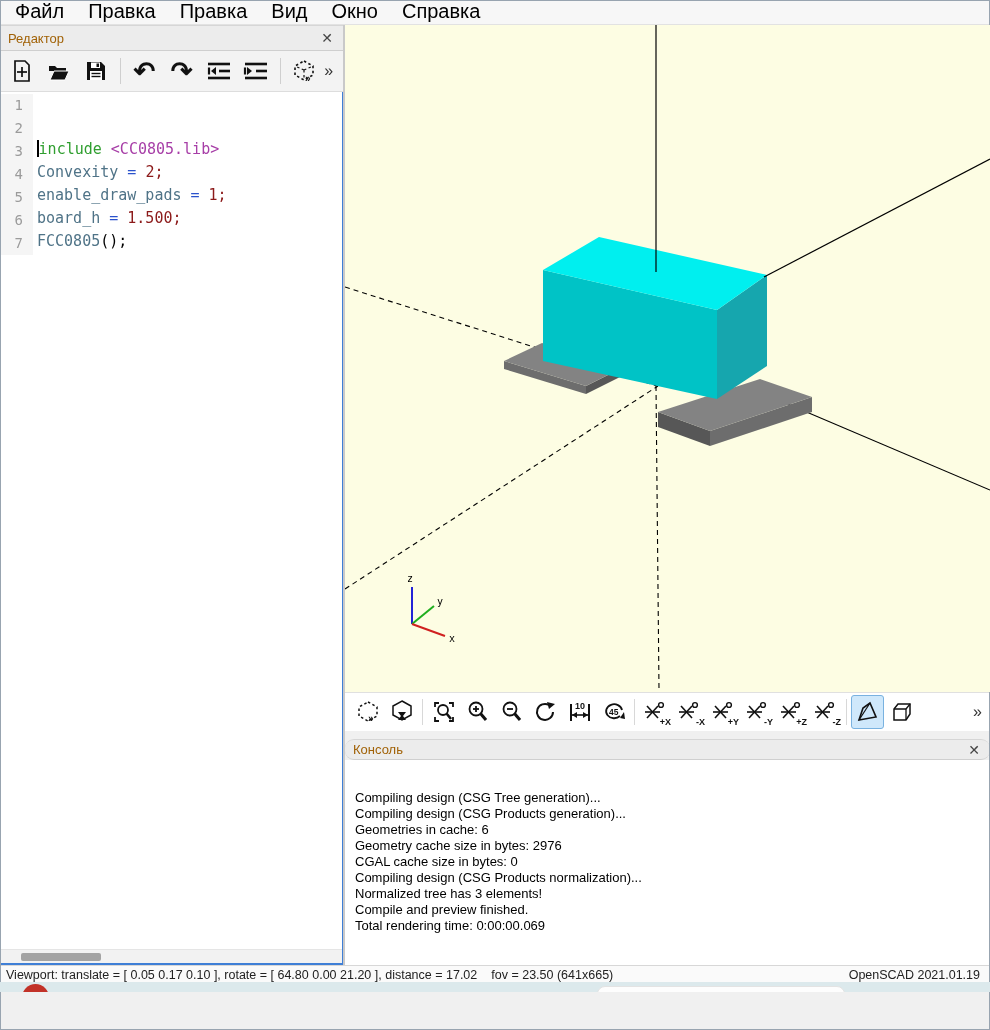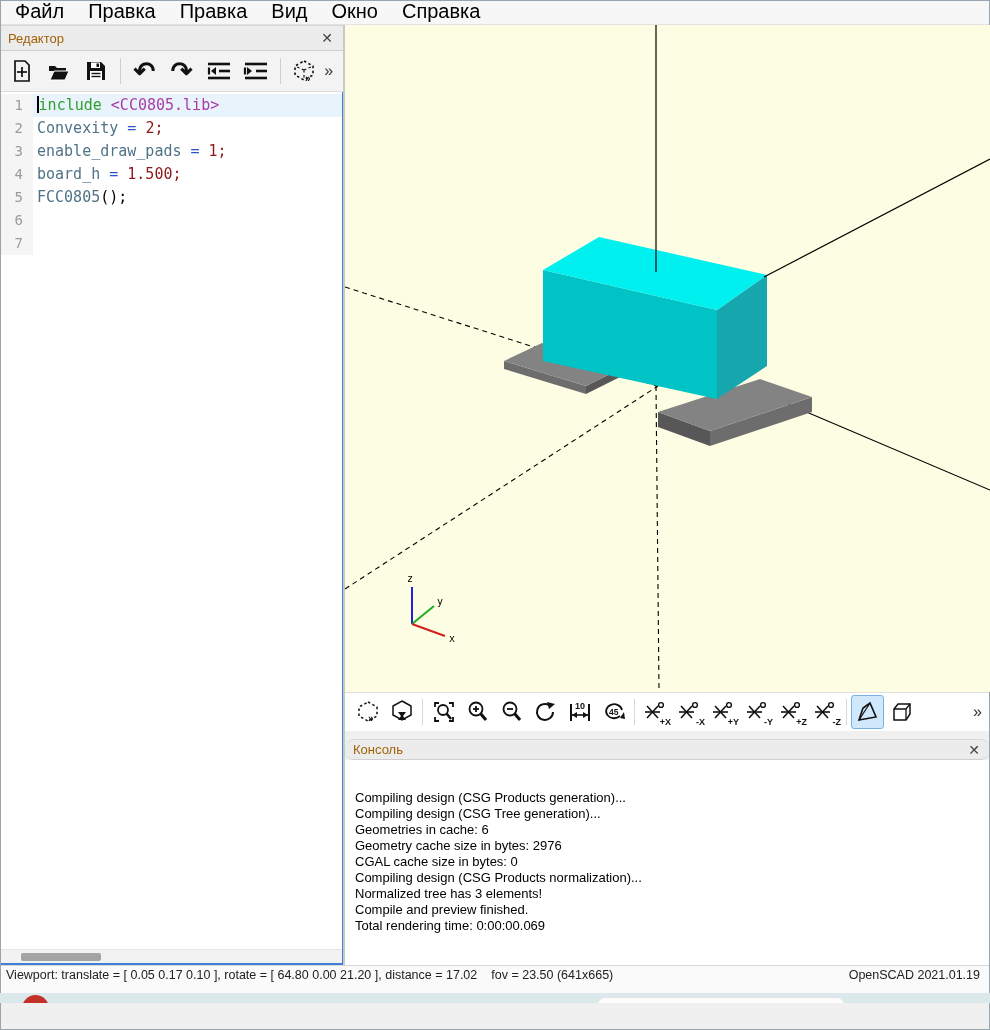--- a/index.html
+++ b/index.html
@@ -36,21 +36,21 @@
   .editor-toolbar { height:41px; background:#f3f3f3; border-bottom:1px solid #dddddd; display:flex; align-items:center; padding:0 4px; gap:2px; flex:none; }
   .tb-btn { width:36px; height:34px; display:flex; align-items:center; justify-content:center; color:#111; }
   .tb-sep { width:1px; height:26px; background:#cfcfcf; margin:0 4px; flex:none; }
   .tb-overflow { margin-left:auto; font-size:16px; color:#333; padding-right:6px; }
   .arrow-glyph { font-size:26px; font-weight:bold; color:#111; line-height:0.8; }
 
   .editor-body { flex:1 1 auto; display:flex; flex-direction:column; border-left:1px solid #3f7fd6; border-right:1px solid #3f7fd6; border-bottom:2px solid #3f7fd6; background:#fff; overflow:hidden; }
   .code-area { flex:1 1 auto; font-family:"DejaVu Sans Mono", monospace; font-size:15px; padding-top:2px; }
   .code-row { display:flex; height:23px; line-height:23px; white-space:pre; }
   .ln-num { width:32px; flex:none; text-align:right; padding-right:10px; color:#9b9b9b; background:#f5f5f5; font-size:14px; }
-  .ln-code { flex:1 1 auto; padding-left:4px; color:#000; }
+  .ln-code { flex:1 1 auto; padding-left:4px; color:#000;margin-top:44px; }
   .code-row.cur .ln-code { background:#e9f3fb; }
   .tok-kw  { color:#2f9e2f; }
   .tok-inc { color:#a73ea7; }
   .tok-id  { color:#4f7387; }
   .tok-op  { color:#2a52cc; }
   .tok-num { color:#8c1a1a; }
   .tok-plain { color:#000; }
   .caret { display:inline-block; width:1.6px; height:17px; background:#000; vertical-align:-3px; }
   .hscroll { height:14px; flex:none; background:#f2f2f2; position:relative; border-top:1px solid #e5e5e5; }
   .hthumb { position:absolute; left:20px; top:3px; width:80px; height:8px; background:#a3a3a3; border-radius:2px; }
@@ -69,21 +69,21 @@
   .axis-view-group { display:flex; gap:1px; }
 
   .splitter { height:8px; background:#f0f0f0; flex:none; }
 
   
   .console-header { height:21px;border-radius:9px; }
   .console-body { flex:1 1 auto; background:#fff; padding:30px 10px 6px 10px; overflow:hidden; }
   .console-line { font-size:13px; line-height:16px; color:#000; white-space:pre; }
 
   
-  .statusbar { height:28px; flex:none; background:#fafafa; border-top:1px solid #d7d7d7; display:flex; align-items:flex-start; padding:2px 6px 0 6px; font-size:12.5px; color:#222; white-space:nowrap; overflow:hidden; }
+  .statusbar { height:17px; flex:none; background:#fafafa; border-top:1px solid #d7d7d7; display:flex; align-items:flex-start; padding:2px 6px 0 6px; font-size:12.5px; color:#222; white-space:nowrap; overflow:hidden; }
   .status-center { margin-left:14px; }
   .status-right { margin-left:auto; padding-right:4px; }
 
   
   .taskbar { height:10px; flex:none; background:#dce9ec; position:relative; overflow:hidden; }
   .tb-red-circle { position:absolute; left:22px; top:2px; width:27px; height:27px; border-radius:50%; background:#c23228; }
   .tb-search-pill { position:absolute; left:597px; top:4px; width:248px; height:16px; border-radius:8px; background:#fdfdfd; border:1px solid #e3e3e3; }
 </style>
 </head>
 <body>
@@ -375,22 +375,22 @@
         <span class="vp-overflow">»</span>
       </div>
 
       <div class="splitter"></div>
 
       <div class="panel-header console-header">
         <span class="panel-title">Консоль</span>
         <span class="panel-close">✕</span>
       </div>
       <div class="console-body">
+          <div class="console-line">Compiling design (CSG Tree generation)...</div>
           <div class="console-line">Compiling design (CSG Products generation)...</div>
-          <div class="console-line">Compiling design (CSG Tree generation)...</div>
           <div class="console-line">Geometries in cache: 6</div>
           <div class="console-line">Geometry cache size in bytes: 2976</div>
           <div class="console-line">CGAL cache size in bytes: 0</div>
           <div class="console-line">Compiling design (CSG Products normalization)...</div>
           <div class="console-line">Normalized tree has 3 elements!</div>
           <div class="console-line">Compile and preview finished.</div>
           <div class="console-line">Total rendering time: 0:00:00.069</div>
         </div>
     </div>
   </div>

